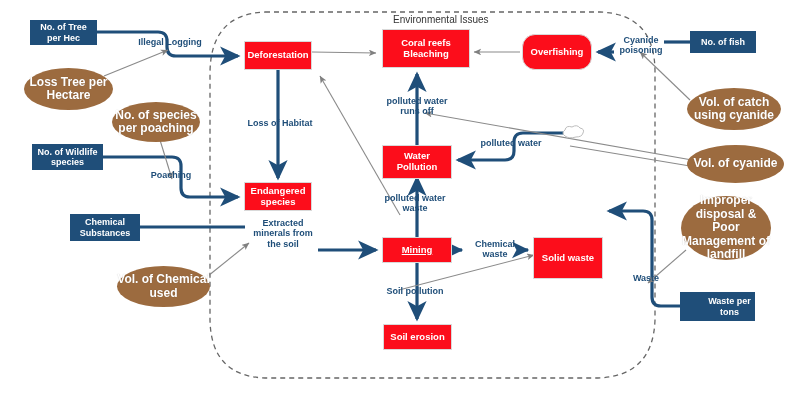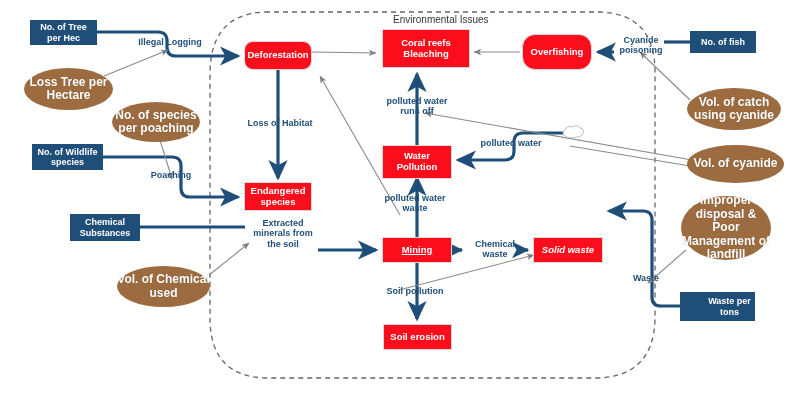--- a/index.html
+++ b/index.html
@@ -146,36 +146,36 @@
       <path d="M 686,250 L 648,283" marker-end="url(#arrThin)"></path>
     </g>
 
     <g>
       <path d="M 565,136 q -4,-3 0,-6 q 1,-5 7,-3 q 5,-3 8,1 q 5,1 3,5 q -1,4 -7,4 q -7,2 -11,-1 z" fill="#ffffff" stroke="#bdbdbd" stroke-width="1"></path>
     </g>
   </svg>
 
   <div class="boundary-label" style="left:393px; top:14px;">Environmental Issues</div>
 
-  <div class="node node-red" style="left:244px; top:41px; width:68px; height:29px;border-radius:9px;">Deforestation</div>
+  <div class="node node-red" style="left:244px; top:41px; width:68px; height:29px;">Deforestation</div>
 
   <div class="node node-red" style="left: 382px; top: 29px; width: 88px; height: 39px; white-space: pre-line;">Coral reefs
 Bleaching</div>
 
   <div class="node node-red" style="left:522px; top:34px; width:70px; height:36px;border-radius:13px;">Overfishing</div>
 
   <div class="node node-red" style="left: 382px; top: 145px; width: 70px; height: 34px; white-space: pre-line;">Water
 Pollution</div>
 
   <div class="node node-red" style="left: 244px; top: 182px; width: 68px; height: 29px; white-space: pre-line;">Endangered
 species</div>
 
   <div class="node node-red" style="left:382px; top:237px; width:70px; height:26px;text-decoration:underline;">Mining</div>
 
-  <div class="node node-red" style="left:533px; top:237px; width:70px; height:26px;font-style:italic;">Solid waste</div>
+  <div class="node node-red" style="left:533px; top:237px; width:70px; height:42px;">Solid waste</div>
 
   <div class="node node-red" style="left:383px; top:324px; width:69px; height:26px;">Soil erosion</div>
 
   <div class="node node-blue" style="left: 30px; top: 20px; width: 67px; height: 25px; white-space: pre-line;">No. of Tree
 per Hec</div>
 
   <div class="node node-blue" style="left: 32px; top: 144px; width: 71px; height: 26px; white-space: pre-line;">No. of Wildlife
 species</div>
 
   <div class="node node-blue" style="left: 70px; top: 214px; width: 70px; height: 27px; white-space: pre-line;">Chemical

